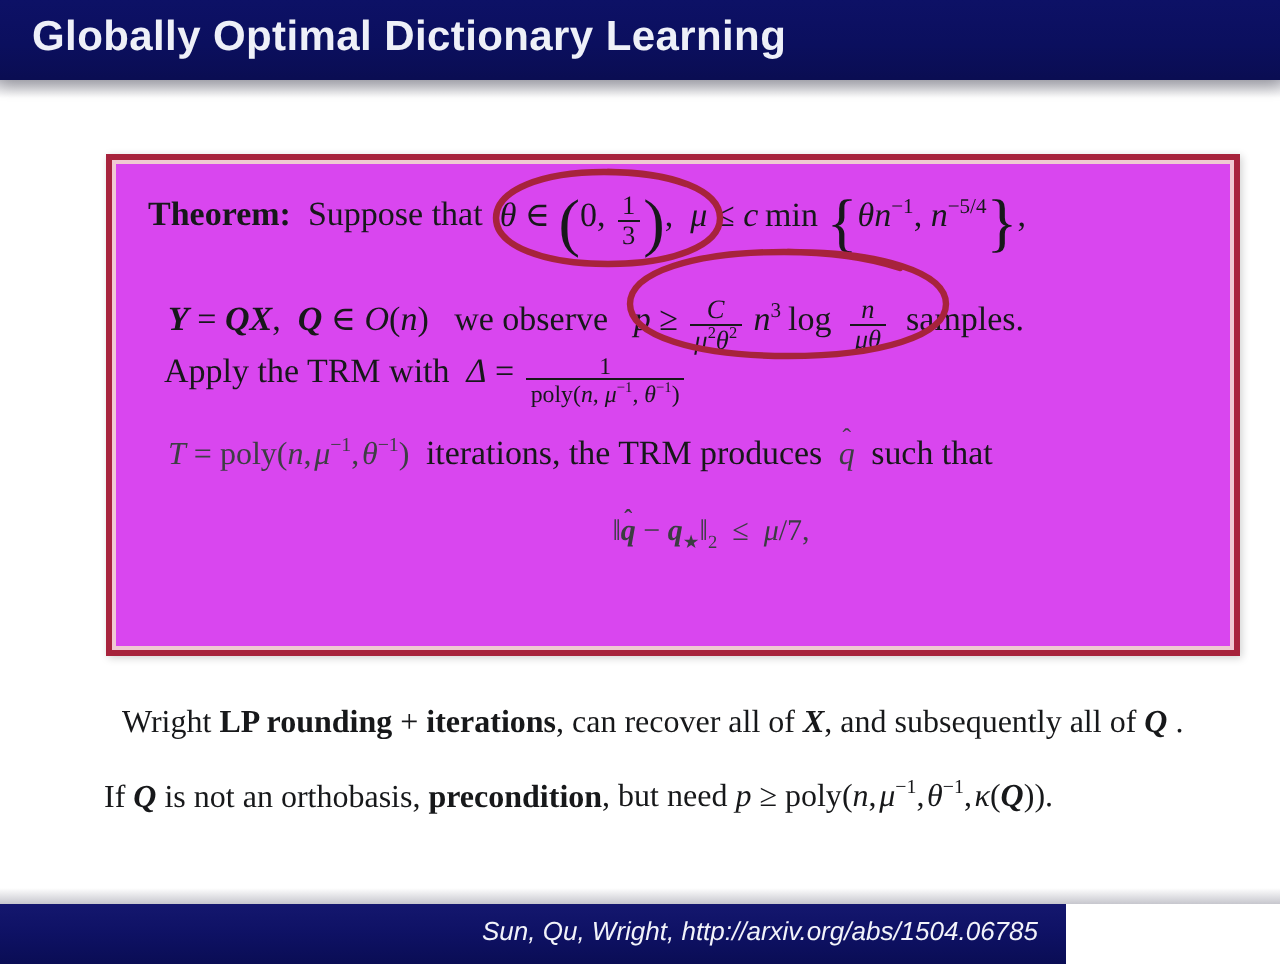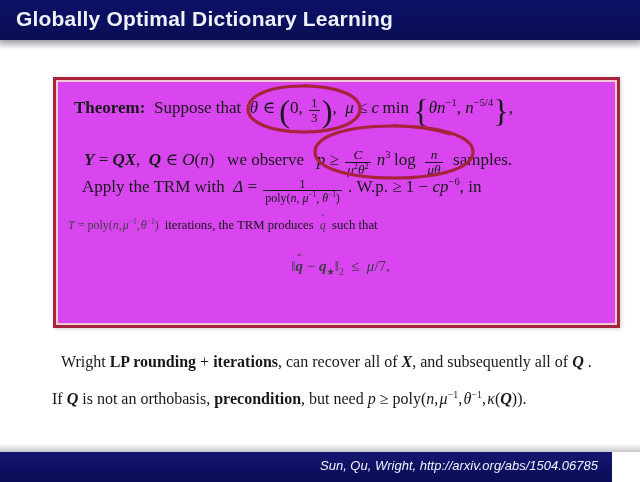--- a/index.html
+++ b/index.html
@@ -55,22 +55,22 @@
   .thm-line {
     position: absolute;
     color: #17181a;
     white-space: nowrap;
   }
 
   
   .l-thm   { left: 18px;  top: 16px;  font-size: 17px; }
   .l-y     { left: 28px;  top: 68px;  font-size: 17px; }
   .l-apply { left: 26px;  top: 96px;  font-size: 17px; }
-  .l-t     { left: 12px;  top: 137px; font-size: 12px; color: #3d3f43; }
-  .l-norm  { left: 1px;     top: 178px; width: 567px; text-align: center; font-size: 15px; color: #3b3d41; }
+  .l-t     { left: 28px;  top: 137px; font-size: 16px; color: #3d3f43; }
+  .l-norm  { left: 16px;     top: 178px; width: 567px; text-align: center; font-size: 15px; color: #3b3d41; }
   .l-for   { left: 26px;  top: 216px; font-size: 17px; }
 
   b.thmword { font-weight: bold; }
 
   
   .mi { font-style: italic; }
   .mb { font-weight: bold; font-style: italic; }
   .mup { font-style: normal; }
   sup.sm { font-size: 0.62em; vertical-align: super; font-style: normal; }
   sub.sm { font-size: 0.62em; vertical-align: sub; font-style: normal; }
@@ -116,21 +116,21 @@
     font-size: 16px;
     white-space: nowrap;
   }
   #body-line-1 { left: 61px; top: 353px; }
   #body-line-2 { left: 52px; top: 389px; }
 
   
   #footer-bar {
     position: absolute;
     left: 0; top: 452px;
-    width: 612px; height: 30px;
+    width: 533px; height: 30px;
     background: linear-gradient(180deg, #14176e 0%, #0e1164 50%, #0a0d55 100%);
   }
   #footer-shadow {
     position: absolute;
     left: 0; top: 444px;
     width: 640px; height: 8px;
     background: linear-gradient(180deg, rgba(255,255,255,0) 0%, rgba(130,130,145,0.45) 100%);
   }
   #footer-bar .footer-text {
     position: absolute;
@@ -182,21 +182,20 @@
     <span>&nbsp;samples.</span>
   </div>
 
   <div class="thm-line l-apply">
     <span>Apply the TRM with&nbsp;</span>
     <span class="mi">Δ</span> =
     <span class="frac" style="vertical-align:-0.60em">
       <span class="num" style="font-size:0.70em">1</span>
       <span class="den" style="font-size:0.70em"><span class="mup">poly</span>(<span class="mi">n</span>, <span class="mi">μ</span><sup class="sm">−1</sup>, <span class="mi">θ</span><sup class="sm">−1</sup>)</span>
     </span>
-    <span>.&nbsp;W.p. ≥ 1 − <span class="mi">cp</span><sup class="sm">−6</sup>, in</span>
   </div>
 
   <div class="thm-line l-t">
     <span class="mi">T</span> = <span class="mup">poly</span>(<span class="mi">n</span>, <span class="mi">μ</span><sup class="sm">−1</sup>, <span class="mi">θ</span><sup class="sm">−1</sup>)
     <span style="color:#17181a;font-size:1.06em">&nbsp;iterations, the TRM produces&nbsp;</span>
     <span class="hatbox mi"><span class="hatmark">̂</span>q</span>
     <span style="color:#17181a;font-size:1.06em">&nbsp;such that</span>
   </div>
 
   <div class="thm-line l-norm">

